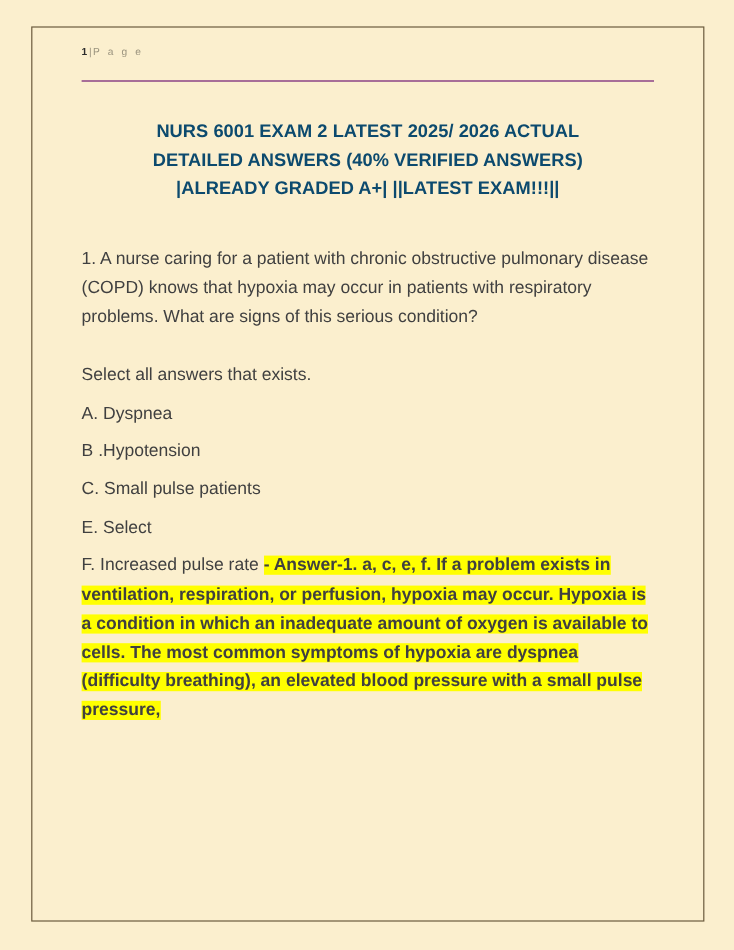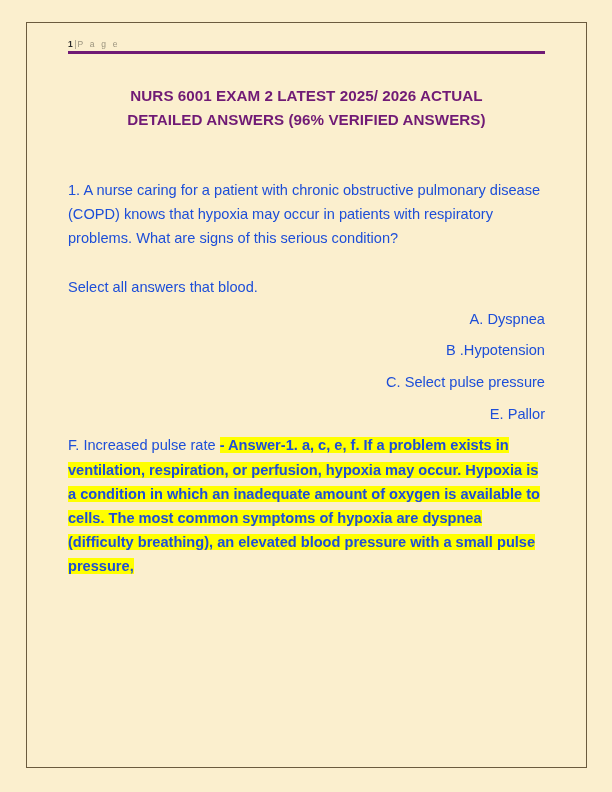--- a/index.html
+++ b/index.html
@@ -30,22 +30,22 @@
     box-sizing: border-box;
   }
   .content {
     position: absolute;
     left: 68px;
     top: 33px;
     width: 477px;
   }
   
   .header {
-    padding-bottom: 0;
-    border-bottom: 3px solid #701a75;
+    padding-bottom: 16px;
+    border-bottom: 1px solid #701a75;
     margin-bottom: 11px;
     white-space: nowrap;
   }
   .hdr-num {
     font-size: 8.5px;
     font-weight: bold;
     color: #2B2B2B;
     letter-spacing: 0.5px;
   }
   .hdr-pipe {
@@ -55,46 +55,45 @@
   }
   .hdr-page {
     font-size: 8.5px;
     color: #9A937E;
     letter-spacing: 2.2px;
   }
   
   .title {
     margin-top: 30px;
     text-align: center;
-    color: #701a75;
+    color: #0c4a6e;
     font-size: 15.2px;
     font-weight: bold;
     line-height: 24px;
     letter-spacing: 0.05px;
   }
   
   .body-block {
-    margin-top: 46px;
-    color: #1d4ed8;
+    margin-top: 34px;
+    color: #404040;
     font-size: 14.6px;
     line-height: 24.2px;
   }
   .q-text {
     margin: 0;
   }
   .spacer-line {
     height: 24.2px;
   }
   .lead-in {
     margin: 0;
   }
   .opt {
     margin: 0;
     padding-top: 7.5px;
-    text-align: right;
   }
   .answer-para {
     margin: 0;
     padding-top: 7.5px;
   }
   .hl {
     background: #FFFF00;
     box-decoration-break: clone;
     font-weight: bold;
     -webkit-box-decoration-break: clone;
@@ -107,33 +106,34 @@
   <div class="page-border"></div>
 
   <div class="content">
 
     <div class="header">
       <span class="hdr-num">1</span><span class="hdr-pipe">|</span><span class="hdr-page">P a g e</span>
     </div>
 
     <div class="title">
       <div>NURS 6001 EXAM 2 LATEST 2025/ 2026 ACTUAL</div>
-      <div>DETAILED ANSWERS (96% VERIFIED ANSWERS)</div>
+      <div>DETAILED ANSWERS (40% VERIFIED ANSWERS)</div>
+      <div>|ALREADY GRADED A+| ||LATEST EXAM!!!||</div>
     </div>
 
     <div class="body-block">
 
       <p class="q-text">1. A nurse caring for a patient with chronic obstructive pulmonary disease (COPD) knows that hypoxia may occur in patients with respiratory problems. What are signs of this serious condition?</p>
 
       <div class="spacer-line"></div>
 
-      <p class="lead-in">Select all answers that blood.</p>
+      <p class="lead-in">Select all answers that exists.</p>
 
       <p class="opt">A. Dyspnea</p>
       <p class="opt">B .Hypotension</p>
-      <p class="opt">C. Select pulse pressure</p>
-      <p class="opt">E. Pallor</p>
+      <p class="opt">C. Small pulse patients</p>
+      <p class="opt">E. Select</p>
 
       <p class="answer-para"><span>F. Increased pulse rate </span><span class="hl">- Answer-1. a, c, e, f. If a problem exists in ventilation, respiration, or perfusion, hypoxia may occur. Hypoxia is a condition in which an inadequate amount of oxygen is available to cells. The most common symptoms of hypoxia are dyspnea (difficulty breathing), an elevated blood pressure with a small pulse pressure,</span></p>
 
     </div>
   </div>
 </div>
 
 </body></html>

